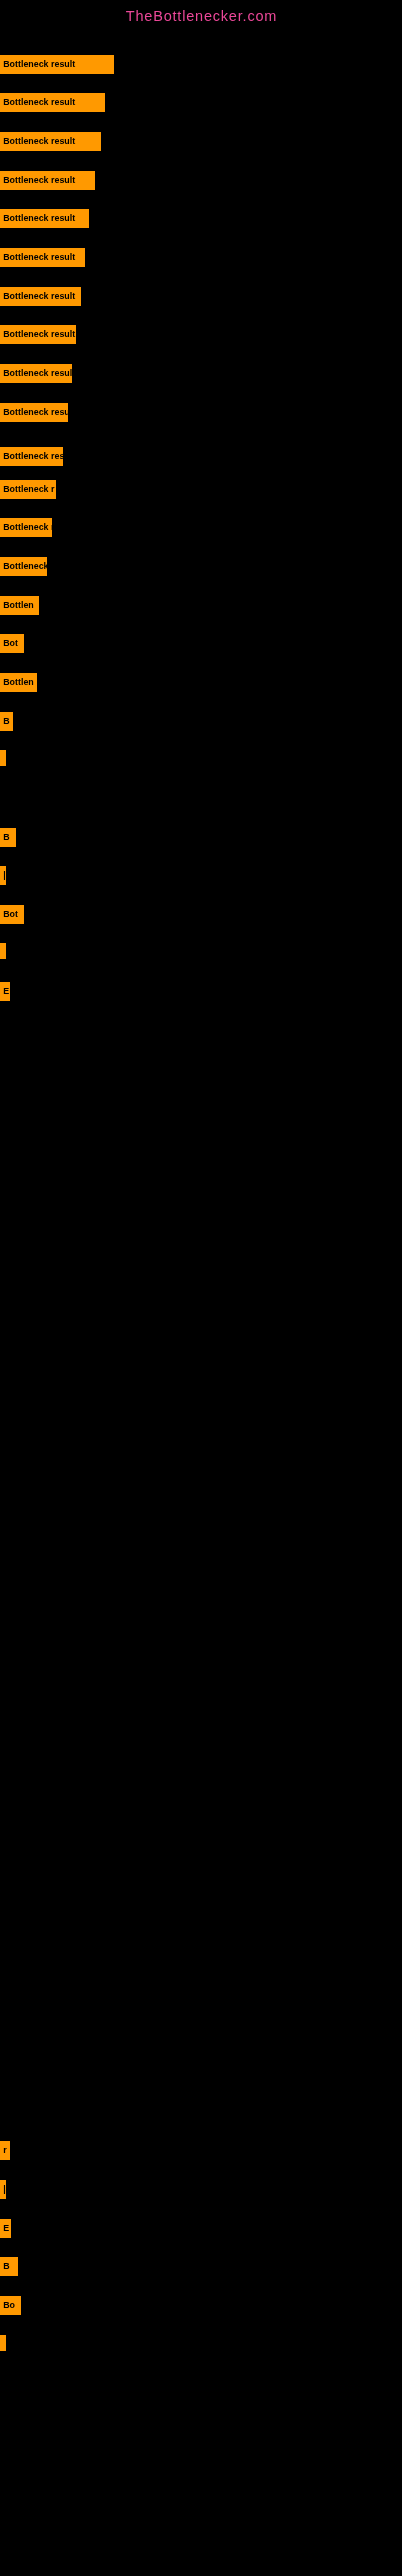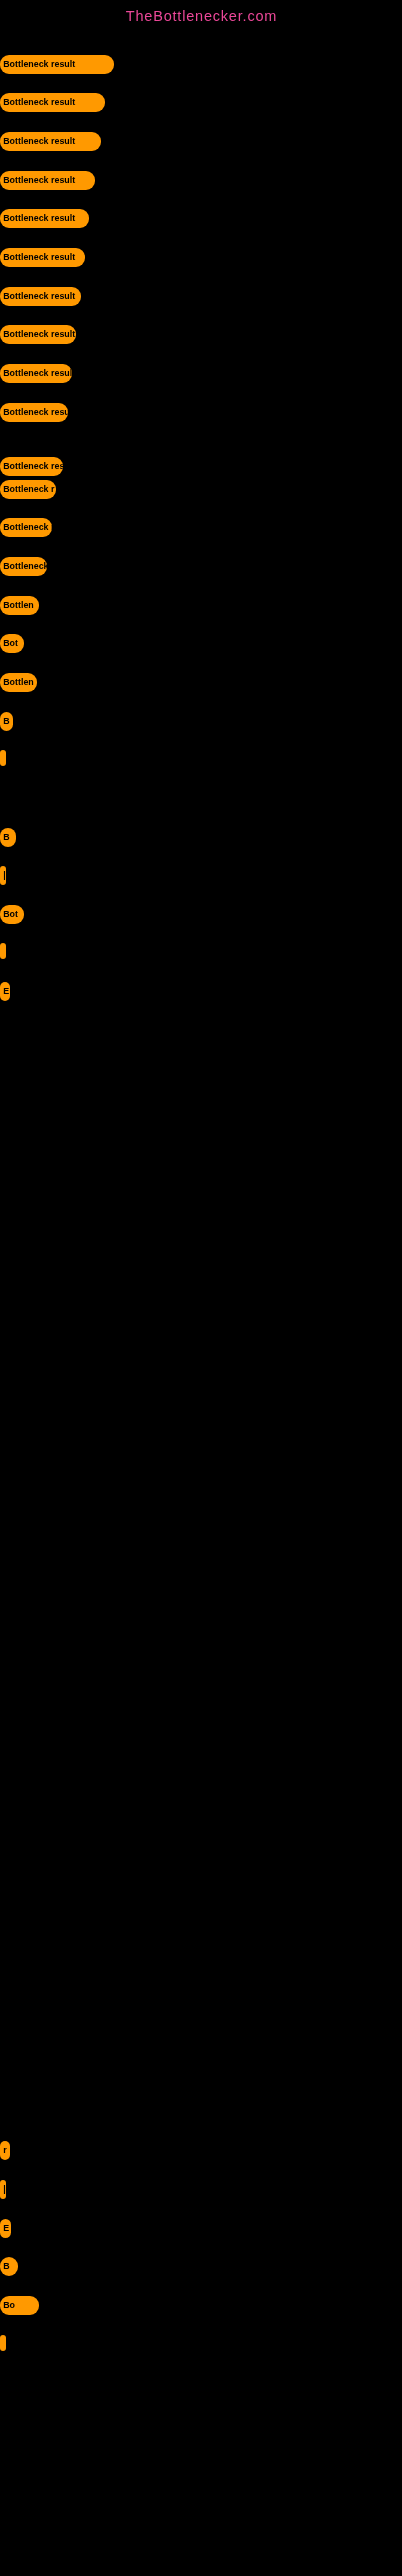--- a/index.html
+++ b/index.html
@@ -26,21 +26,20 @@
     }
     .bar-label {
       background: #f90;
       color: #000;
       font-size: 8.9px;
       font-weight: bold;
       padding: 1.6px 3.2px;
       white-space: nowrap;
       overflow: hidden;
       display: inline-block;
-      border-radius: 9px;
     }
   </style>
 </head>
 <body>
 
 <div class="site-title">TheBottlenecker.com</div>
 
 <div id="bars-container" style="position:relative; width:403px; height:2576px;">
 <div class="bar-row" style="top: 26px; left: 0px;">
       <span class="bar-label" style="width: 114px; min-height: 16px; line-height: 16px;">Bottleneck result</span>
@@ -65,21 +64,21 @@
     </div>
     <div class="bar-row" style="top: 296px; left: 0px;">
       <span class="bar-label" style="width: 76px; min-height: 16px; line-height: 16px;">Bottleneck result</span>
     </div>
     <div class="bar-row" style="top: 335px; left: 0px;">
       <span class="bar-label" style="width: 72px; min-height: 16px; line-height: 16px;">Bottleneck result</span>
     </div>
     <div class="bar-row" style="top: 374px; left: 0px;">
       <span class="bar-label" style="width: 68px; min-height: 16px; line-height: 16px;">Bottleneck result</span>
     </div>
-    <div class="bar-row" style="top: 428px; left: 0px;">
+    <div class="bar-row" style="top: 418px; left: 0px;">
       <span class="bar-label" style="width: 63px; min-height: 16px; line-height: 16px;">Bottleneck res</span>
     </div>
     <div class="bar-row" style="top: 451px; left: 0px;">
       <span class="bar-label" style="width: 56px; min-height: 16px; line-height: 16px;">Bottleneck r</span>
     </div>
     <div class="bar-row" style="top: 489px; left: 0px;">
       <span class="bar-label" style="width: 52px; min-height: 16px; line-height: 16px;">Bottleneck r</span>
     </div>
     <div class="bar-row" style="top: 528px; left: 0px;">
       <span class="bar-label" style="width: 47px; min-height: 16px; line-height: 16px;">Bottleneck r</span>
@@ -120,19 +119,19 @@
     <div class="bar-row" style="top: 2151px; left: 0px;">
       <span class="bar-label" style="width: 6.4px; min-height: 16px; line-height: 16px;">|</span>
     </div>
     <div class="bar-row" style="top: 2190px; left: 0px;">
       <span class="bar-label" style="width: 11.3px; min-height: 16px; line-height: 16px;">E</span>
     </div>
     <div class="bar-row" style="top: 2228px; left: 0px;">
       <span class="bar-label" style="width: 17.7px; min-height: 16px; line-height: 16px;">B</span>
     </div>
     <div class="bar-row" style="top: 2267px; left: 0px;">
-      <span class="bar-label" style="width: 39px; min-height: 16px; line-height: 16px;">Bo</span>
+      <span class="bar-label" style="width: 21px; min-height: 16px; line-height: 16px;">Bo</span>
     </div>
     <div class="bar-row" style="top: 2306px; left: 0px;">
       <span class="bar-label" style="width: 6.4px; min-height: 16px; line-height: 16px;"></span>
     </div>
   </div>
 
 
 </body></html>

